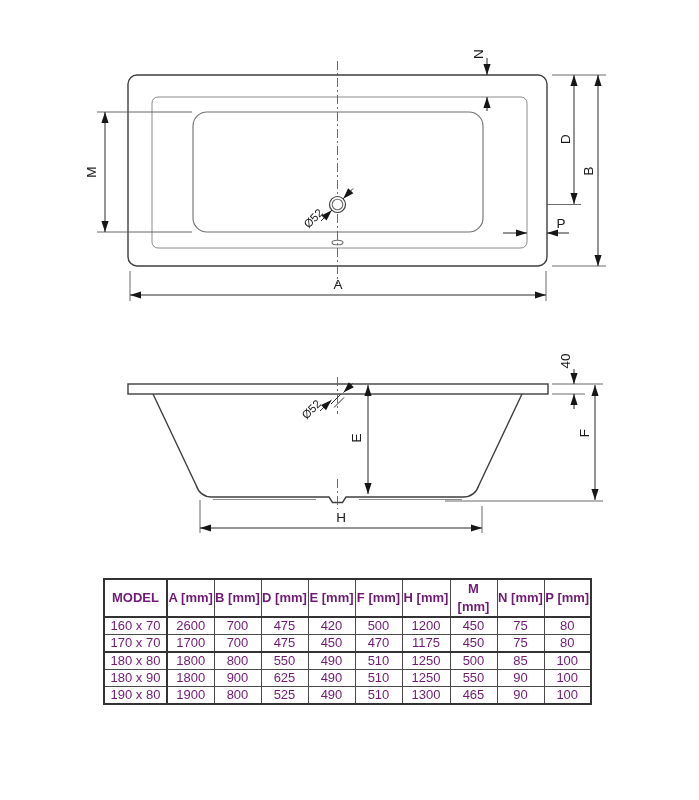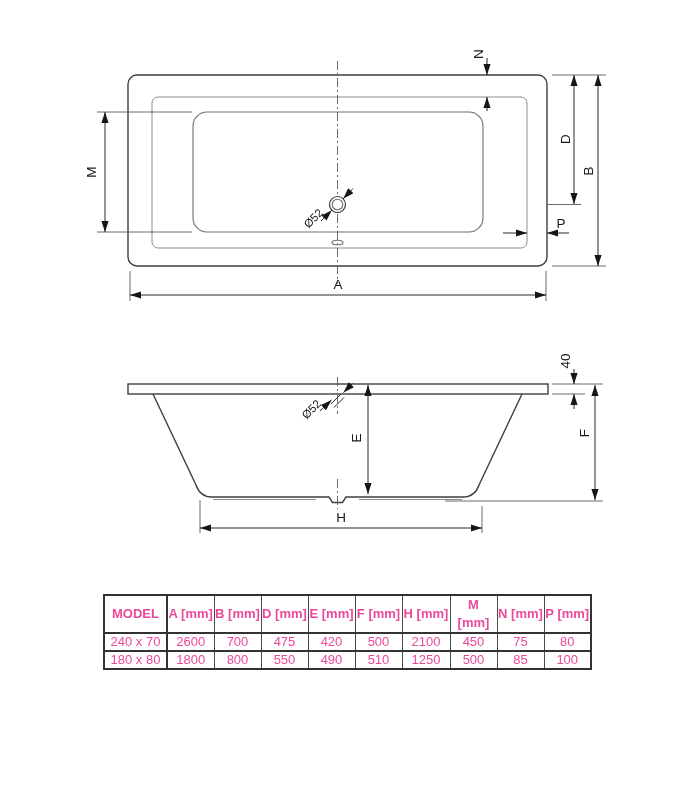--- a/index.html
+++ b/index.html
@@ -8,22 +8,22 @@
   svg{position:absolute;left:0;top:0;}
   svg text{font-family:"Liberation Sans",sans-serif;fill:#1a1a1a;}
   .lbl{font-size:13.5px;}
   .small{font-size:11.5px;}
   .outlineF{fill:#ffffff;stroke:#3f3f3f;stroke-width:1.4;}
   .thin{fill:none;stroke:#8c8c8c;stroke-width:1;}
   .mid{fill:none;stroke:#6f6f6f;stroke-width:1.1;}
   .dim{fill:none;stroke:#2b2b2b;stroke-width:1;}
   .ext{fill:none;stroke:#5a5a5a;stroke-width:0.9;}
   .cl{fill:none;stroke:#5a5a5a;stroke-width:0.9;stroke-dasharray:9 3 2 3;}
-  .dims-table{position:absolute;left:103px;top:594px;width:487px;border-collapse:collapse;
-    table-layout:fixed;background:#fff;font-size:13px;color:#ec4899;border:2px solid #333;}
+  .dims-table{position:absolute;left:103px;top:578px;width:487px;border-collapse:collapse;
+    table-layout:fixed;background:#fff;font-size:13px;color:#701a75;border:2px solid #333;}
   .dims-table th{height:18px;line-height:18px;font-weight:bold;border:1px solid #4a4a4a;
     border-bottom:2px solid #333;padding:0;text-align:center;}
   .dims-table td{height:16px;line-height:16px;border:1px solid #4a4a4a;padding:0;text-align:center;}
   .dims-table th:first-child,.dims-table td:first-child{border-right:2px solid #333;}
   .dims-table tr.thick-top td{border-top:2px solid #333;}
 </style>
 </head>
 <body>
 
 <div class="stage">
@@ -162,39 +162,75 @@
           <th>E [mm]</th>
           <th>F [mm]</th>
           <th>H [mm]</th>
           <th>M [mm]</th>
           <th>N [mm]</th>
           <th>P [mm]</th>
         </tr>
     </thead>
     <tbody>
         <tr>
-          <td>240 x 70</td>
+          <td>160 x 70</td>
           <td>2600</td>
           <td>700</td>
           <td>475</td>
           <td>420</td>
           <td>500</td>
-          <td>2100</td>
+          <td>1200</td>
+          <td>450</td>
+          <td>75</td>
+          <td>80</td>
+        </tr>
+        <tr>
+          <td>170 x 70</td>
+          <td>1700</td>
+          <td>700</td>
+          <td>475</td>
+          <td>450</td>
+          <td>470</td>
+          <td>1175</td>
           <td>450</td>
           <td>75</td>
           <td>80</td>
         </tr>
         <tr class="thick-top">
           <td>180 x 80</td>
           <td>1800</td>
           <td>800</td>
           <td>550</td>
           <td>490</td>
           <td>510</td>
           <td>1250</td>
           <td>500</td>
           <td>85</td>
           <td>100</td>
         </tr>
+        <tr>
+          <td>180 x 90</td>
+          <td>1800</td>
+          <td>900</td>
+          <td>625</td>
+          <td>490</td>
+          <td>510</td>
+          <td>1250</td>
+          <td>550</td>
+          <td>90</td>
+          <td>100</td>
+        </tr>
+        <tr>
+          <td>190 x 80</td>
+          <td>1900</td>
+          <td>800</td>
+          <td>525</td>
+          <td>490</td>
+          <td>510</td>
+          <td>1300</td>
+          <td>465</td>
+          <td>90</td>
+          <td>100</td>
+        </tr>
       </tbody>
   </table>
 
 </div>
 
 </body></html>

